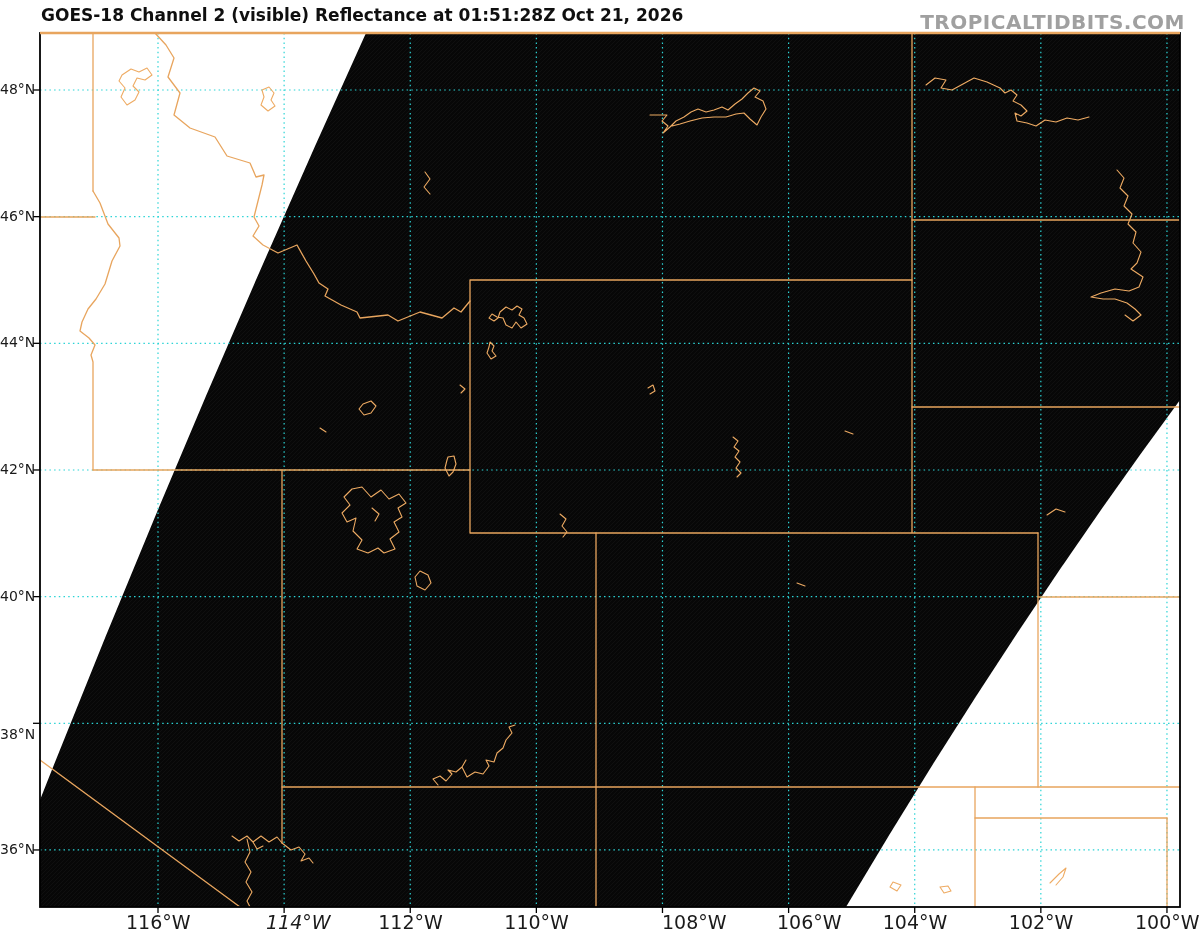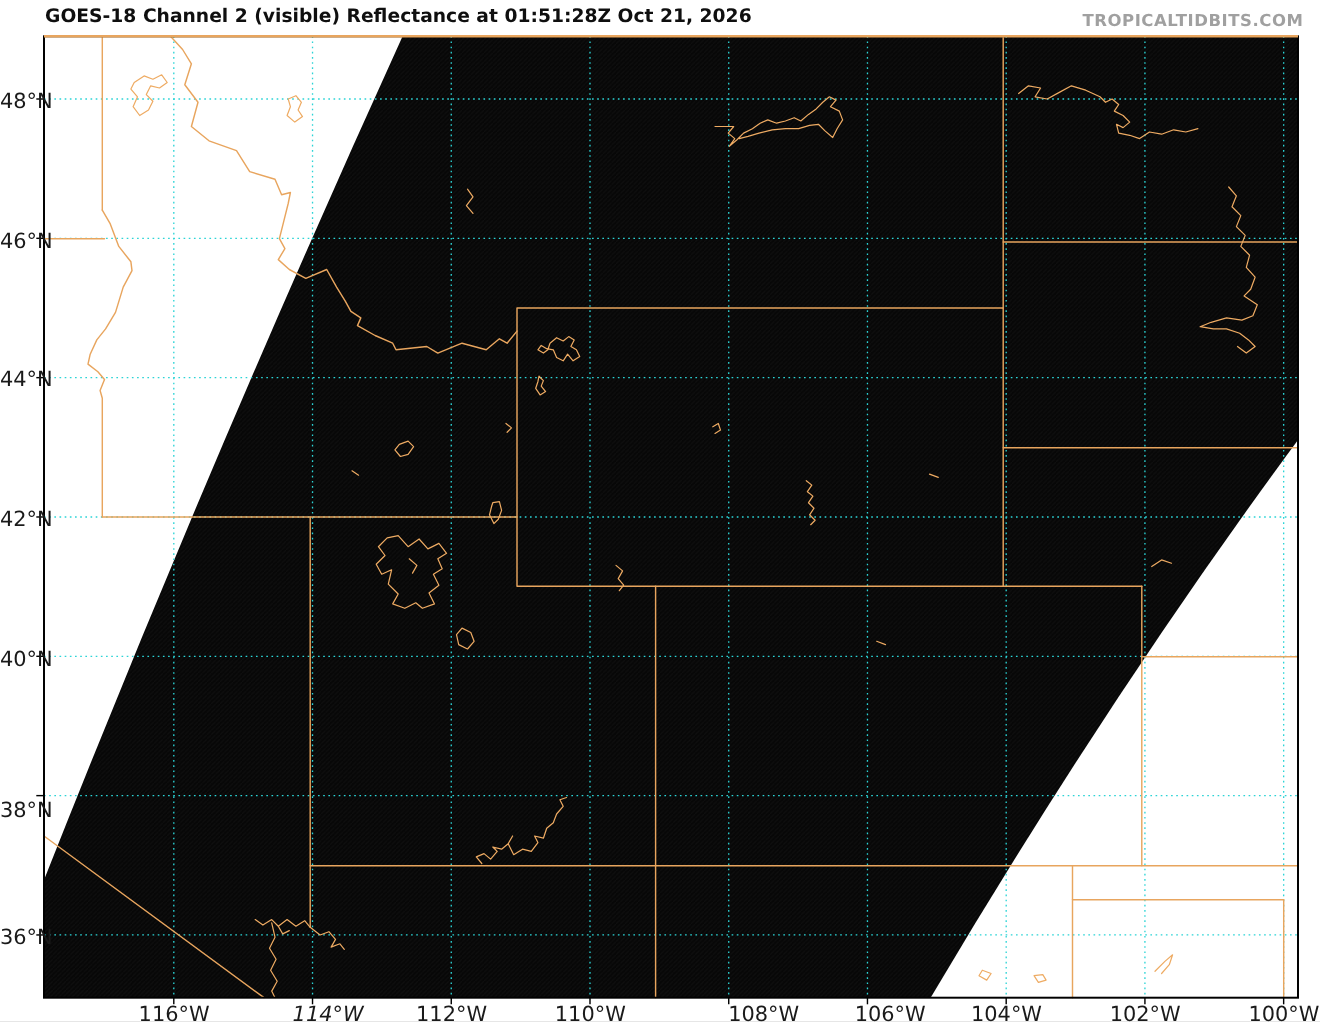--- a/index.html
+++ b/index.html
@@ -5,32 +5,32 @@
   :root{
     --map-background:#070707; --scanline:#161616; --gridline:#2bd4d6;
     --land-border:#e8a55e; --water:#eeab63; --frame:#000000;
     --page-background:#ffffff; --title-text:#0f0f0f; --axis-text:#1a1a1a;
     --watermark-text:#a0a0a0;
   }
   *{margin:0;padding:0;box-sizing:border-box;}
   html,body{width:1200px;height:929px;overflow:hidden;}
   body{background:var(--page-background);font-family:"DejaVu Sans","Liberation Sans",sans-serif;position:relative;}
   .title{position:absolute;left:41px;top:5px;font-size:17px;font-weight:bold;color:var(--title-text);white-space:nowrap;}
-  .watermark{position:absolute;right:15px;top:10px;font-size:15px;font-weight:bold;letter-spacing:.5px;color:var(--watermark-text);white-space:nowrap;}
+  .watermark{position:absolute;right:15px;top:10px;font-size:20px;font-weight:bold;letter-spacing:.5px;color:var(--watermark-text);white-space:nowrap;}
   #map-svg{position:absolute;left:0;top:0;}
   #gridlines line{stroke:var(--gridline);stroke-width:1.2;stroke-dasharray:1.5 3.2;}
   #ticks line{stroke:#000;stroke-width:1.3;}
   #geo-borders path,#water path{fill:none;stroke-linejoin:round;stroke-linecap:round;}
   #geo-borders path{stroke:var(--land-border);stroke-width:1.3;}
   #water path{stroke:var(--water);stroke-width:1.1;}
   #frame{fill:none;stroke:var(--frame);stroke-width:1.8;}
   #canada{stroke:var(--land-border);stroke-width:2.4;fill:none;}
   .wedge{fill:var(--page-background);stroke:none;}
   .lon-label{position:absolute;top:911px;width:64px;text-align:center;font-size:19px;color:var(--axis-text);}
-  .lat-label{position:absolute;left:0;width:30px;text-align:right;font-size:19px;color:var(--axis-text);}
+  .lat-label{position:absolute;left:0;width:30px;text-align:right;font-size:14px;color:var(--axis-text);}
 </style>
 </head>
 <body>
 
 <div class="title">GOES-18 Channel 2 (visible) Reflectance at 01:51:28Z Oct 21, 2026</div>
 <div class="watermark">TROPICALTIDBITS.COM</div>
 
 <svg id="map-svg" width="1200" height="929">
   <defs>
     <pattern id="tex" width="4" height="4" patternUnits="userSpaceOnUse">

